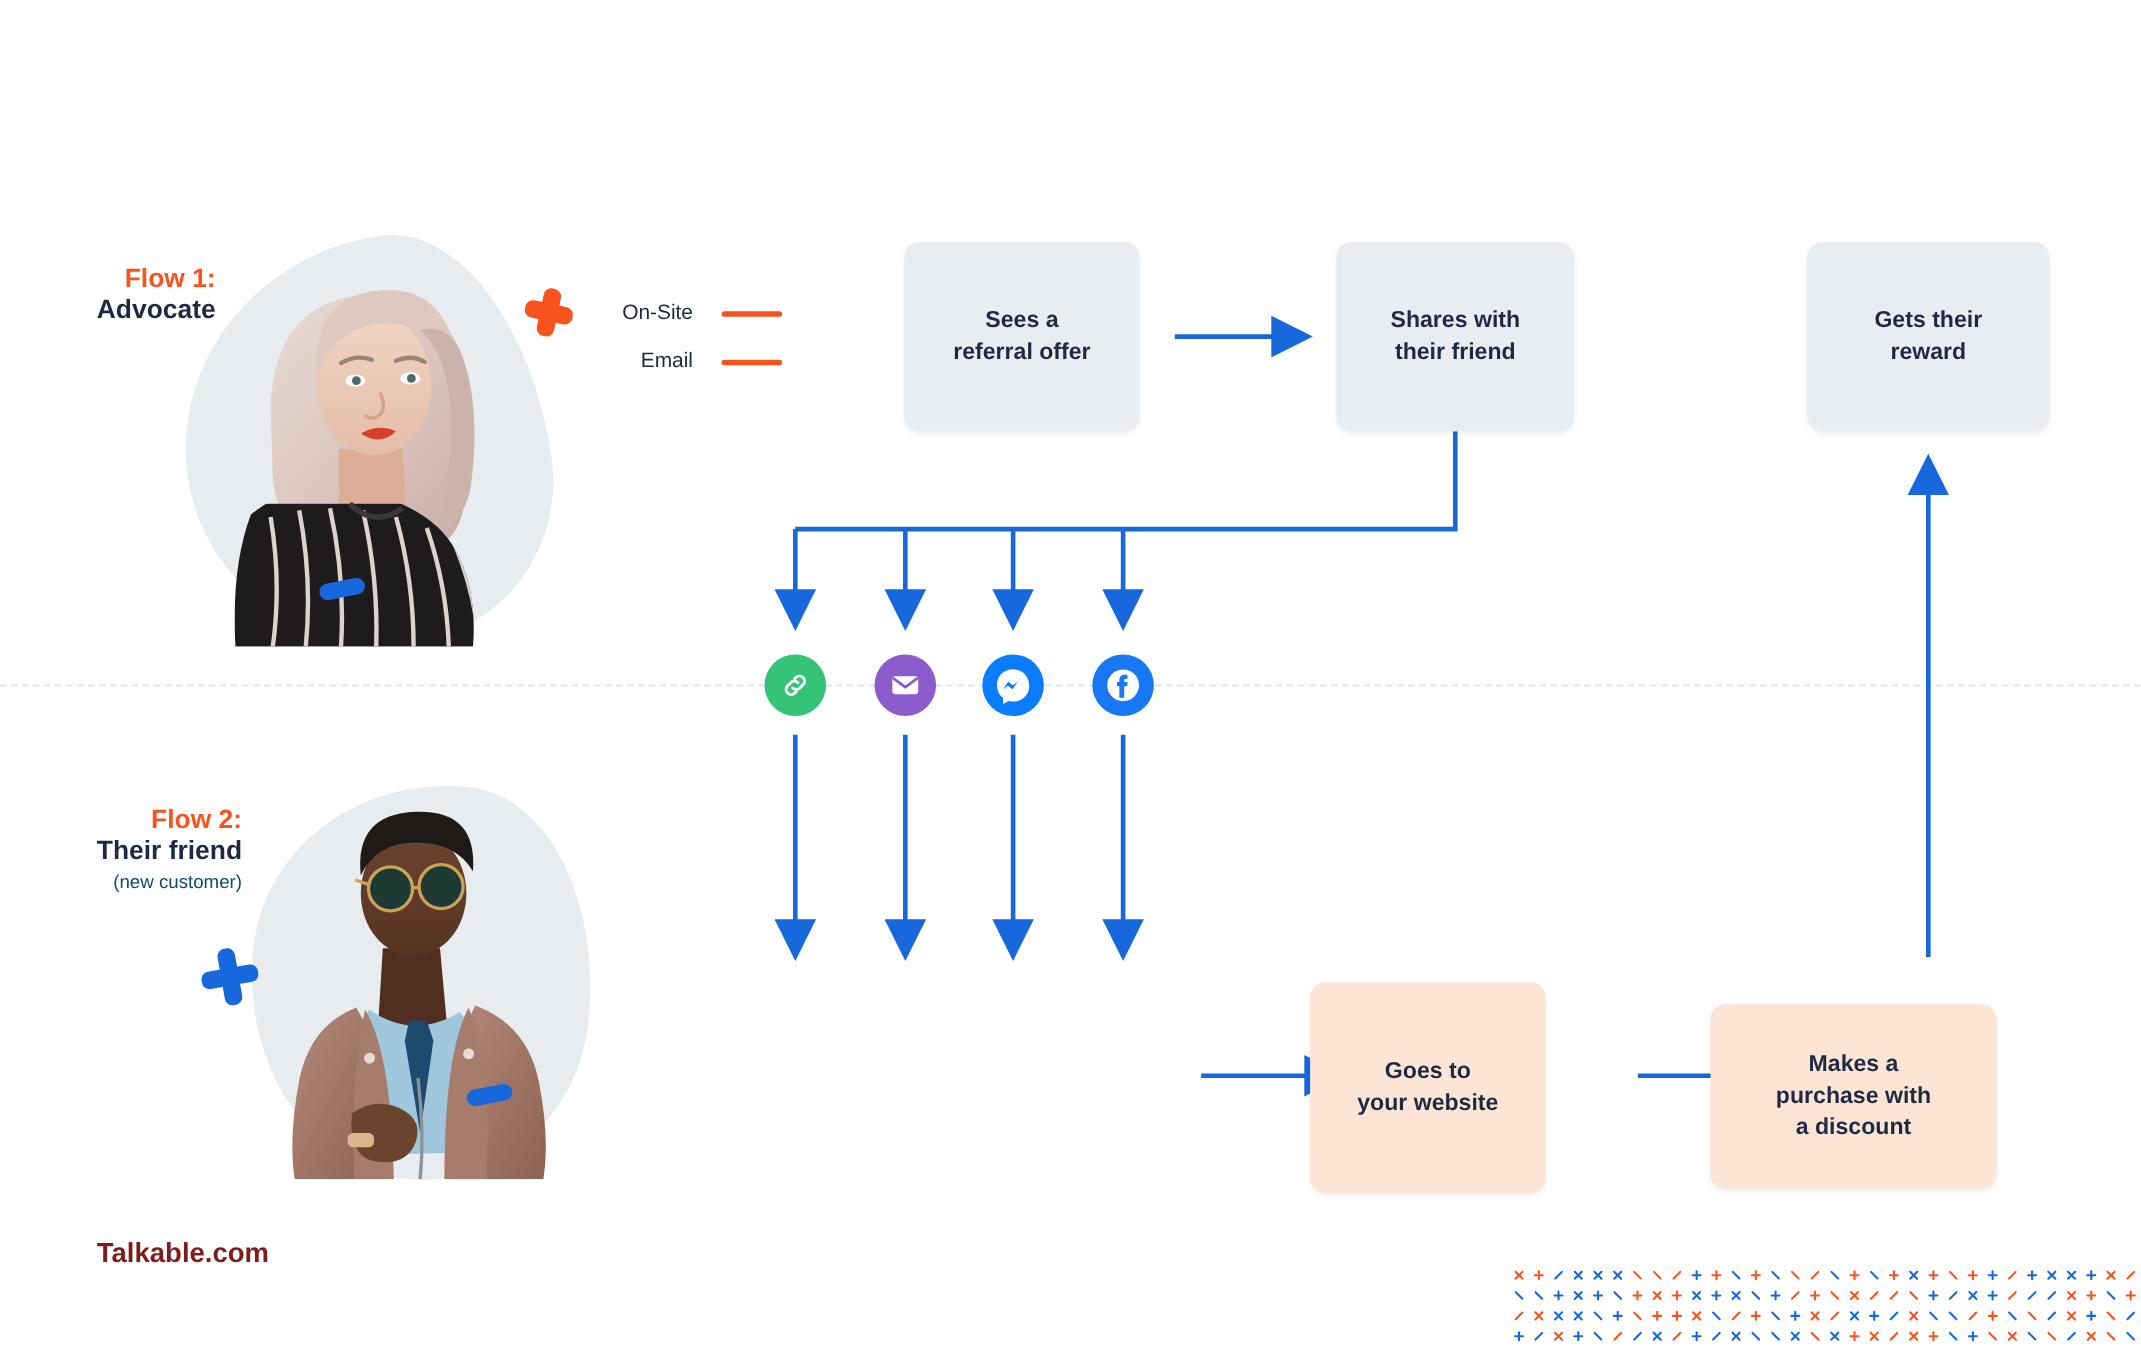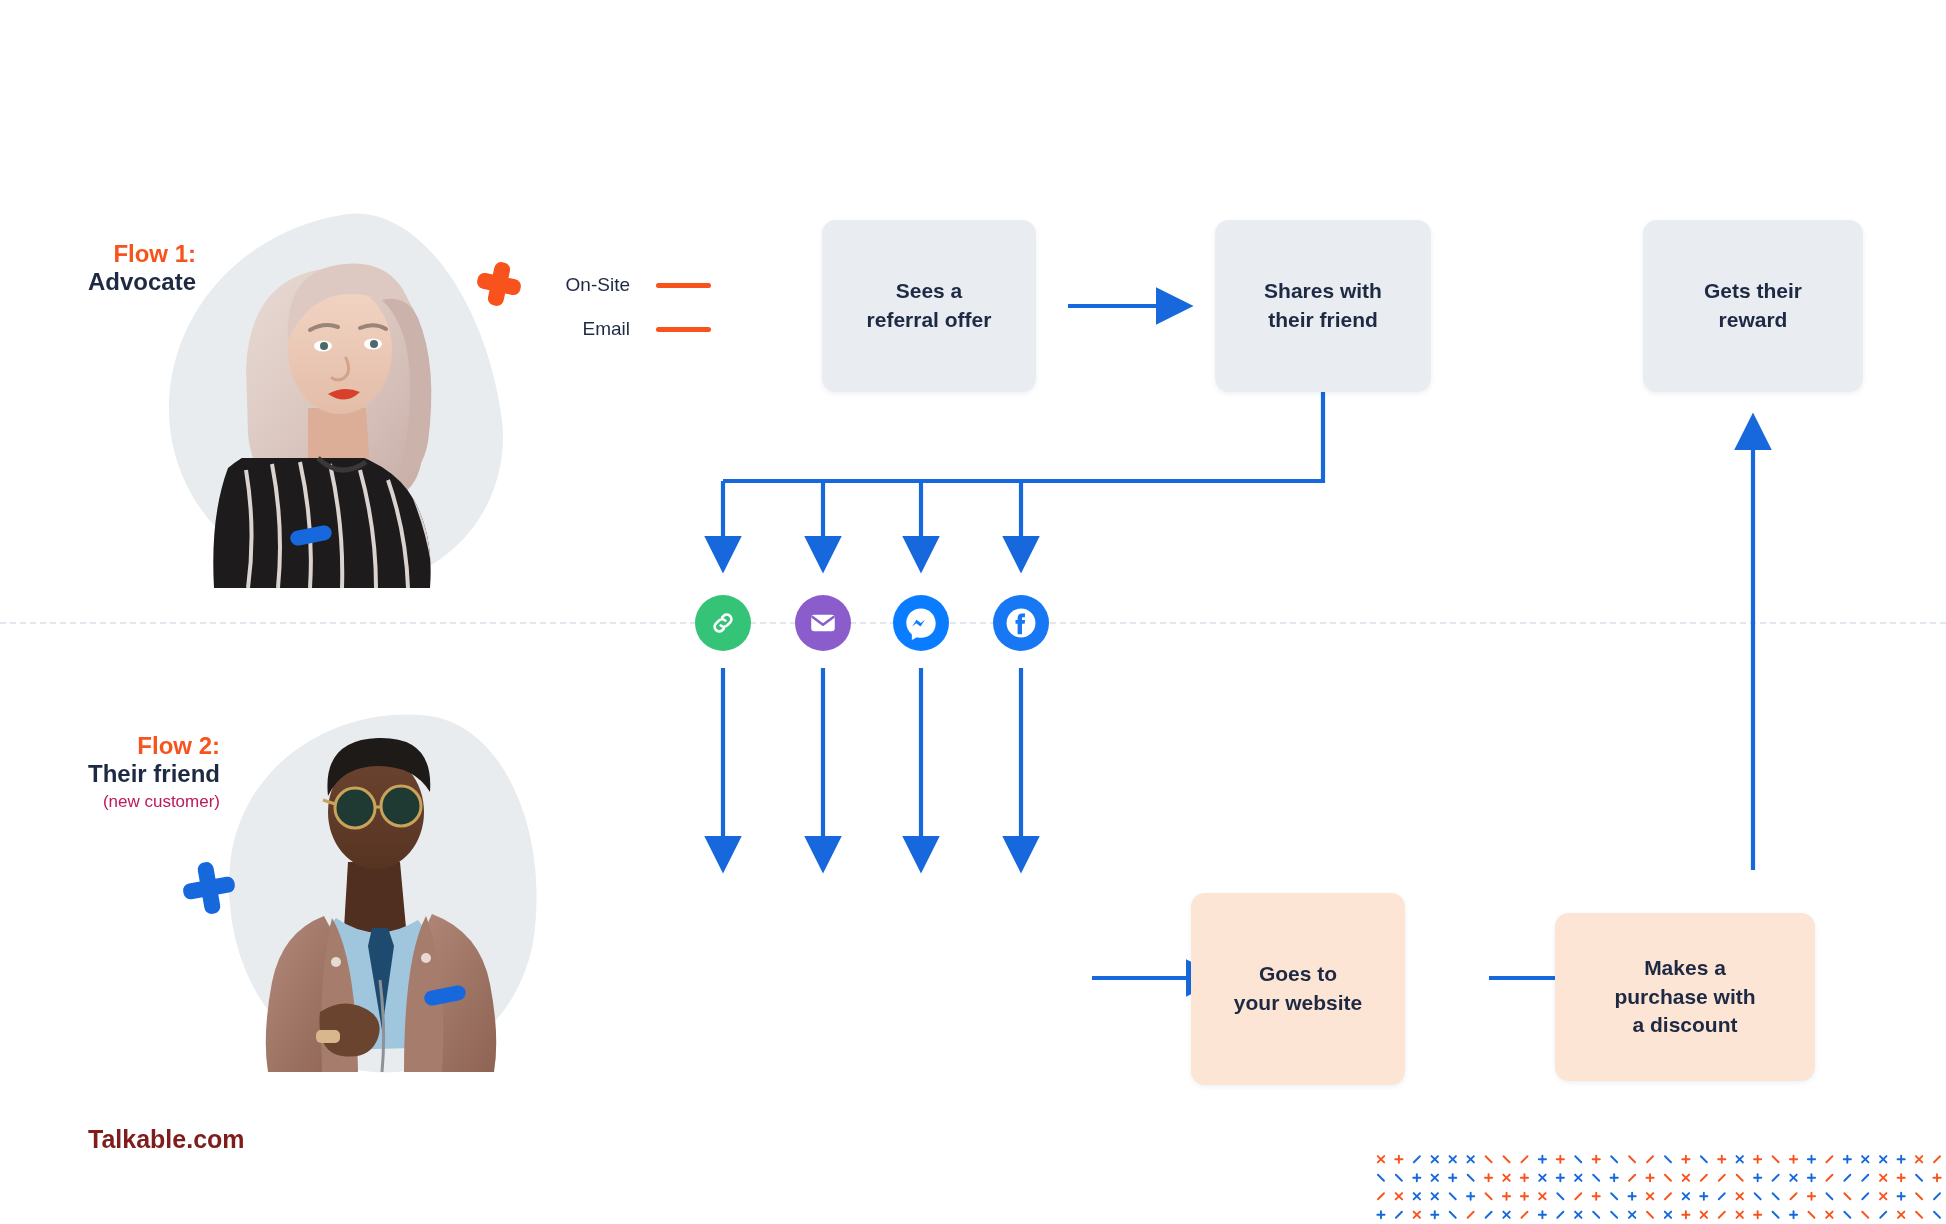--- a/index.html
+++ b/index.html
@@ -42,21 +42,21 @@
     font-weight: bold;
     line-height: 1.18;
   }
   .flow-label .flow-name {
     color: #1e2a43;
     font-size: 24px;
     font-weight: bold;
     line-height: 1.18;
   }
   .flow-label .flow-sub {
-    color: #be185d;
+    color: #0c4a6e;
     font-size: 17px;
     font-weight: normal;
     line-height: 1.35;
     margin-top: 2px;
   }
   #flow1-label { left: 88px; top: 240px; }
   #flow2-label { left: 88px; top: 732px; }
 
   
   .portrait-wrap { position: absolute; }

